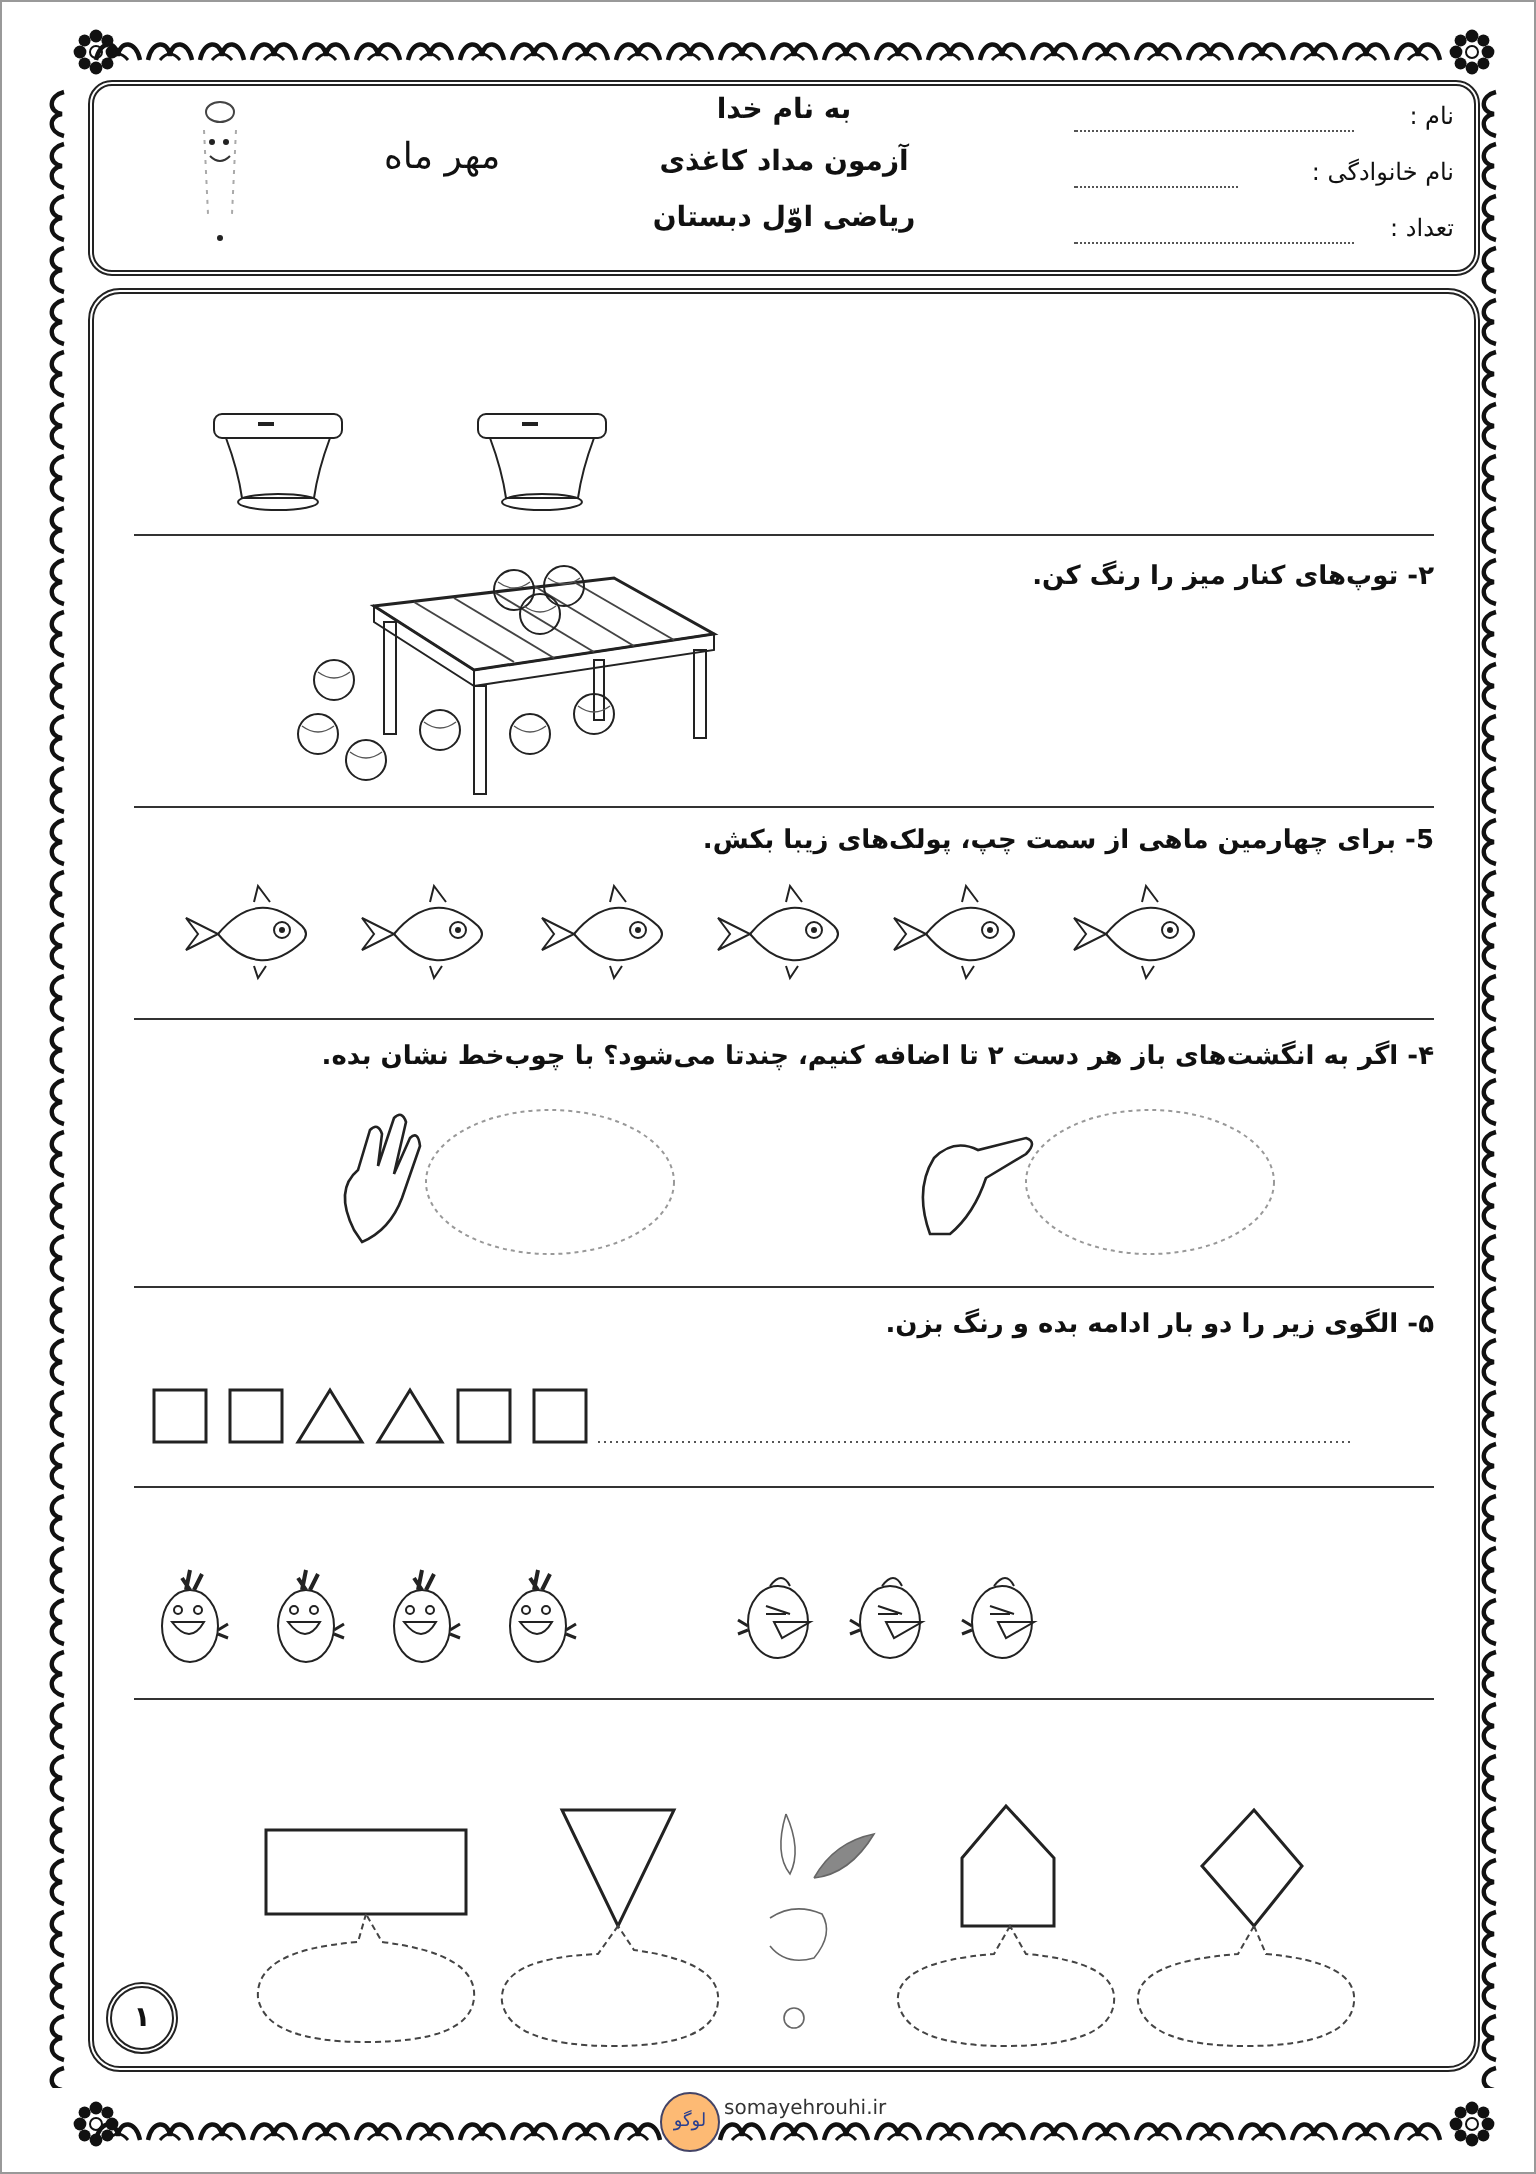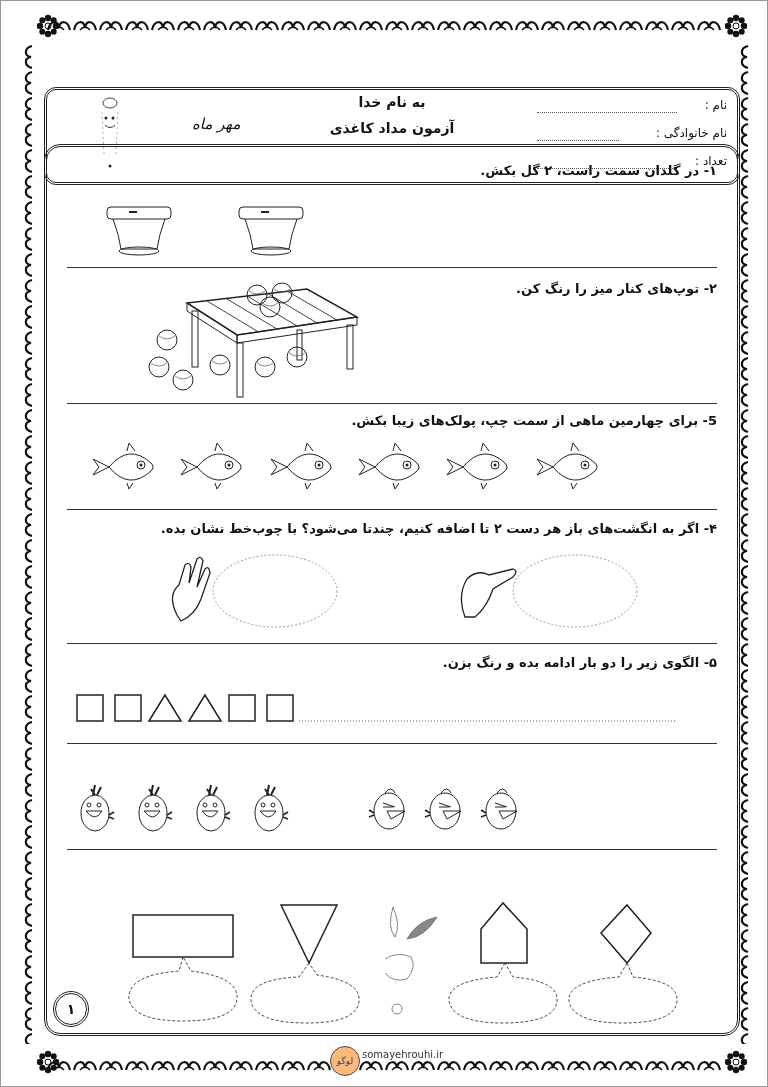--- a/index.html
+++ b/index.html
@@ -2,25 +2,25 @@
 <html><head>
 <meta charset="utf-8">
 <style>
   html,body{margin:0;padding:0;background:#fff;}
   body{width:768px;height:1087px;position:relative;overflow:hidden;font-family:"DejaVu Sans",sans-serif;color:#111;}
   .abs{position:absolute;}
   .page-border{position:absolute;left:0;top:0;width:766px;height:1085px;border:1px solid #999;}
   .flower{position:absolute;width:24px;height:24px;}
   .wave-row{position:absolute;left:46px;width:676px;height:20px;overflow:hidden;}
   .wave-col{position:absolute;width:14px;overflow:hidden;}
-  .header-box{position:absolute;left:44px;top:40px;width:690px;height:92px;border:3px double #222;border-radius:12px;margin-top:47px;}
+  .header-box{position:absolute;left:44px;top:40px;width:690px;height:92px;border:3px double #222;border-radius:12px;}
   .hdr-label{position:absolute;right:10px;font-weight:normal;font-size:12px;direction:rtl;}
   .hdr-dots{position:absolute;border-bottom:1px dotted #555;height:0;}
   .hdr-center{position:absolute;left:0;right:0;text-align:center;direction:rtl;font-weight:bold;font-size:14px;}
-  .hdr-month{position:absolute;left:145px;top:25px;font-size:15px;direction:rtl;font-style:italic;}
+  .hdr-month{position:absolute;left:145px;top:25px;font-size:18px;direction:rtl;}
   .main-box{position:absolute;left:44px;top:144px;width:690px;height:886px;border:3px double #222;border-radius:16px;}
   .q-text{position:absolute;right:20px;direction:rtl;font-weight:bold;font-size:13px;white-space:nowrap;}
   .divider{position:absolute;left:20px;right:20px;height:0;border-top:1.5px solid #333;}
   svg{overflow:visible;}
   .page-num{position:absolute;left:6px;bottom:6px;width:30px;height:30px;border:3px double #222;border-radius:50%;text-align:center;line-height:30px;font-weight:bold;font-size:14px;}
   .logo{position:absolute;left:330px;top:1046px;width:28px;height:28px;border-radius:50%;border:1px solid #446;background:#fdba74;color:#2a3f8f;font-size:9px;text-align:center;line-height:28px;}
   .site{position:absolute;left:362px;top:1049px;font-size:10px;color:#333;}
 </style>
 </head>
 <body>
@@ -100,20 +100,21 @@
     </defs>
   <rect width="14" height="1000" fill="url(#wc)"></rect>
 </svg>
 <svg class="wave-col" style="left:738px;top:44px;height:1000px" viewBox="0 0 14 1000" preserveAspectRatio="none">
   <rect width="14" height="1000" fill="url(#wc)"></rect>
 </svg>
 
 <div class="header-box">
   <div class="hdr-center" style="top:4px">به نام خدا</div>
   <div class="hdr-center" style="top:30px;font-weight:bold;font-size:14px">آزمون مداد کاغذی</div>
+  <div class="hdr-center" style="top:58px">ریاضی اوّل دبستان</div>
 
   <div class="hdr-label" style="top:8px">نام :</div>
   <div class="hdr-dots" style="right:60px;top:22px;width:140px"></div>
   <div class="hdr-label" style="top:36px">نام خانوادگی :</div>
   <div class="hdr-dots" style="right:118px;top:50px;width:82px"></div>
   <div class="hdr-label" style="top:64px">تعداد :</div>
   <div class="hdr-dots" style="right:60px;top:78px;width:140px"></div>
 
   <div class="hdr-month">مهر ماه</div>
   <svg class="abs" style="left:48px;top:4px" width="30" height="80">
@@ -121,21 +122,20 @@
     <circle cx="11" cy="24" r="1.5" fill="#222"></circle>
       <circle cx="18" cy="24" r="1.5" fill="#222"></circle>
     <path d="M10 31 q5 5 10 0" fill="none" stroke="#333" stroke-width="1"></path>
     <path d="M7 18 L9 60 M23 18 L21 60" stroke="#aaa" stroke-dasharray="2,3" fill="none"></path>
     <circle cx="15" cy="72" r="1.5" fill="#222"></circle>
   </svg>
 </div>
 
 <div class="main-box">
 
-  <div class="q-text" style="top:16px">۱- در گلدان سمت راست، ۲ گل بکش.</div>
   <svg class="abs" style="left:58px;top:58px" width="70" height="52" viewBox="0 0 70 52">
     <rect x="2" y="2" width="64" height="12" rx="4" fill="none" stroke="#222"></rect>
       <line x1="24" y1="7" x2="32" y2="7" stroke="#222" stroke-width="2"></line>
     <path d="M8 14 Q14 30 16 44 L52 44 Q54 30 60 14" fill="none" stroke="#222"></path>
       <ellipse cx="34" cy="46" rx="20" ry="4" fill="none" stroke="#222"></ellipse>
   </svg>
   <svg class="abs" style="left:190px;top:58px" width="70" height="52" viewBox="0 0 70 52">
     <rect x="2" y="2" width="64" height="12" rx="4" fill="none" stroke="#222"></rect>
       <line x1="24" y1="7" x2="32" y2="7" stroke="#222" stroke-width="2"></line>
     <path d="M8 14 Q14 30 16 44 L52 44 Q54 30 60 14" fill="none" stroke="#222"></path>

